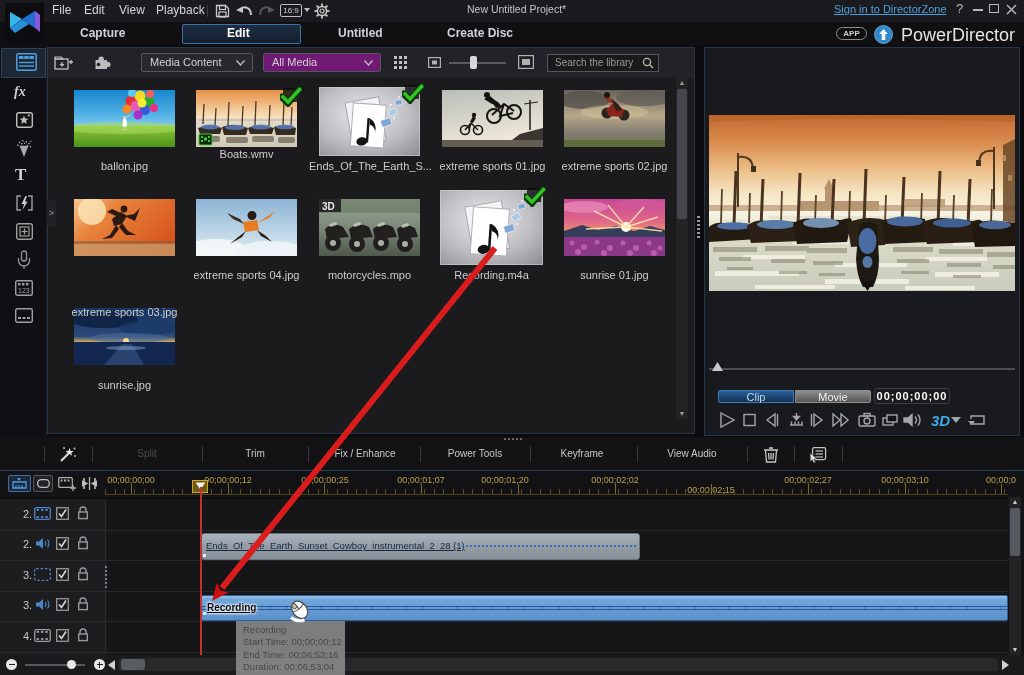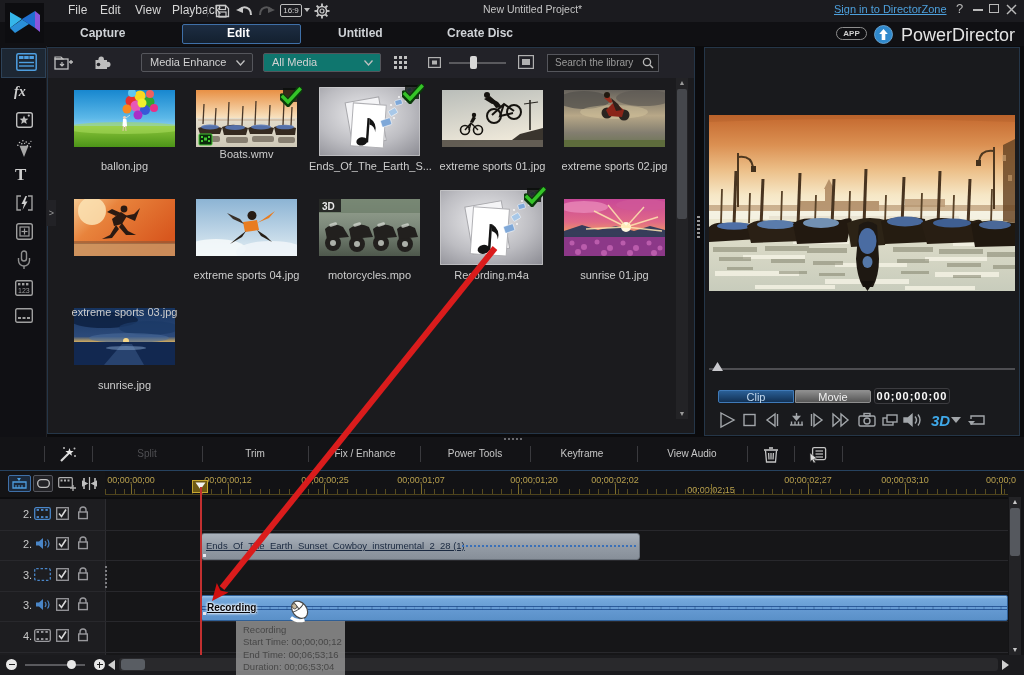--- a/index.html
+++ b/index.html
@@ -1,21 +1,21 @@
 <!DOCTYPE html>
 <html><head>
 <meta charset="utf-8">
 <style>
 * { margin:0; padding:0; box-sizing:border-box; }
 html,body { width:1024px; height:675px; overflow:hidden; background:#0b0b0d; }
 body { font-family:"Liberation Sans", sans-serif; position:relative; -webkit-font-smoothing:antialiased; }
 .abs { position:absolute; }
 #menubar { left:0; top:0; width:1024px; height:22px; background:#1b1b1f; }
 #tabrow { left:0; top:22px; width:1024px; height:24px; background:#101013; }
-.menuitem { position:absolute; top:3px; color:#d6d6d6; font-size:12px;margin-left:16px; }
+.menuitem { position:absolute; top:3px; color:#d6d6d6; font-size:12px; }
 #main { left:0; top:46px; width:1024px; height:391px; background:#0b0b0d; }
 #sidebar { left:0; top:0px; width:47px; height:391px; background:#101014; border-right:1px solid #1f1f23; }
 #library { left:47px; top:1px; width:648px; height:387px; background:#1b1b1e; border:1px solid #253648; }
 #libtoolbar { left:0px; top:0px; width:646px; height:30px; background:#222228; }
 #grid { left:0px; top:30px; width:646px; height:355px; background:#1b1b1e; }
 #preview { left:704px; top:1px; width:316px; height:389px; background:#191a1d; border:1px solid #253648; }
 #midbar { left:0; top:437px; width:1024px; height:33px; background:#131316; }
 #timeline { left:0; top:470px; width:1024px; height:205px; background:#141416; border-top:1px solid #26425f; }
 .thumb { position:absolute; width:101px; height:57px; }
 .tlabel { position:absolute; width:121px; text-align:center; color:#cccccc; font-size:11px; }
@@ -179,25 +179,25 @@
   <rect x="1" y="6" width="13" height="10" fill="none" stroke="#c0c0c0" stroke-width="1.3"></rect>
   <path d="M15 9 h4 M17 7 v4" stroke="#c0c0c0" stroke-width="1.3"></path>
   <path d="M8 9 v4 M6 11 l2 2 2-2" fill="none" stroke="#c0c0c0" stroke-width="1.2"></path>
 </svg>
 <svg class="abs" style="left:93px;top:53px;" width="19" height="18" viewBox="0 0 19 18">
   <rect x="2.5" y="7" width="11.5" height="9" fill="#bdbdbd"></rect>
   <circle cx="8.2" cy="6.2" r="2.7" fill="#bdbdbd"></circle>
   <circle cx="14.8" cy="11.5" r="2.7" fill="#bdbdbd"></circle>
   <circle cx="5.5" cy="11.5" r="1.8" fill="#222227"></circle>
 </svg>
-<div class="abs" style="left:141px;top:53px;width:112px;height:19px;background:#28282d;border:1px solid #55565c;border-radius:2px;color:#d2d2d2;font-size:11px;line-height:17px;padding-left:8px;">Media Enhance</div>
+<div class="abs" style="left:141px;top:53px;width:112px;height:19px;background:#28282d;border:1px solid #55565c;border-radius:2px;color:#d2d2d2;font-size:11px;line-height:17px;padding-left:8px;">Media Content</div>
 <svg class="abs" style="left:236px;top:60px;" width="9" height="6" viewBox="0 0 9 6">
     <path d="M0.5 0.5 L4.5 5 L8.5 0.5" fill="none" stroke="#c0c0c0" stroke-width="1.3"></path>
   </svg>
-<div class="abs" style="left:263px;top:53px;width:118px;height:19px;background:#0f766e;border:1px solid #55565c;border-radius:2px;color:#d2d2d2;font-size:11px;line-height:17px;padding-left:8px;">All Media</div>
+<div class="abs" style="left:263px;top:53px;width:118px;height:19px;background:#701a75;border:1px solid #55565c;border-radius:2px;color:#d2d2d2;font-size:11px;line-height:17px;padding-left:8px;">All Media</div>
 <svg class="abs" style="left:364px;top:60px;" width="9" height="6" viewBox="0 0 9 6">
     <path d="M0.5 0.5 L4.5 5 L8.5 0.5" fill="none" stroke="#c0c0c0" stroke-width="1.3"></path>
   </svg>
 <svg class="abs" style="left:394px;top:56px;" width="14" height="13" viewBox="0 0 14 13">
   <g fill="#c0c0c0">
   <rect x="0" y="0" width="3" height="3"></rect>
       <rect x="5" y="0" width="3" height="3"></rect>
       <rect x="10" y="0" width="3" height="3"></rect>
   <rect x="0" y="5" width="3" height="3"></rect>
       <rect x="5" y="5" width="3" height="3"></rect>
@@ -862,21 +862,21 @@
       <polygon points="15,4 10,6.5 15,9"></polygon>
   <line x1="2" y1="1" x2="2" y2="12" stroke-width="1.6"></line>
       <line x1="13" y1="1" x2="13" y2="12" stroke-width="1.6"></line>
   </g>
 </svg>
 
 <div class="tc" style="left:131px;">00;00;00;00</div>
 <div class="tc" style="left:228px;">00;00;00;12</div>
 <div class="tc" style="left:325px;">00;00;00;25</div>
 <div class="tc" style="left:421px;">00;00;01;07</div>
-<div class="tc" style="left:534px;text-align:center;">00;00;01;20</div>
+<div class="tc" style="left:505px;text-align:center;">00;00;01;20</div>
 <div class="tc" style="left:615px;">00;00;02;02</div>
 <div class="tc" style="left:711px;margin-top:10px;">00;00;02;15</div>
 <div class="tc" style="left:808px;">00;00;02;27</div>
 <div class="tc" style="left:905px;">00;00;03;10</div>
 <div class="tc" style="left:1001px;">00;00;0</div>
 
 <div class="abs" style="left:105px;top:489px;width:903px;height:5px;background:repeating-linear-gradient(90deg,#584c20 0 1px,transparent 1px 9.67px);"></div>
 <div class="abs" style="left:131px;top:484px;width:877px;height:10px;background:repeating-linear-gradient(90deg,#7e6e2c 0 1px,transparent 1px 96.7px);"></div>
 <div class="abs" style="left:105px;top:494px;width:903px;height:1px;background:#4e431c;"></div>
 

